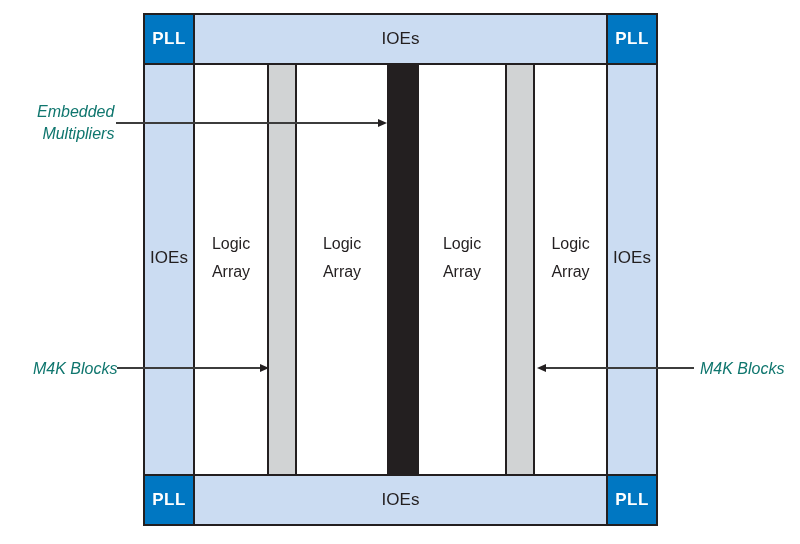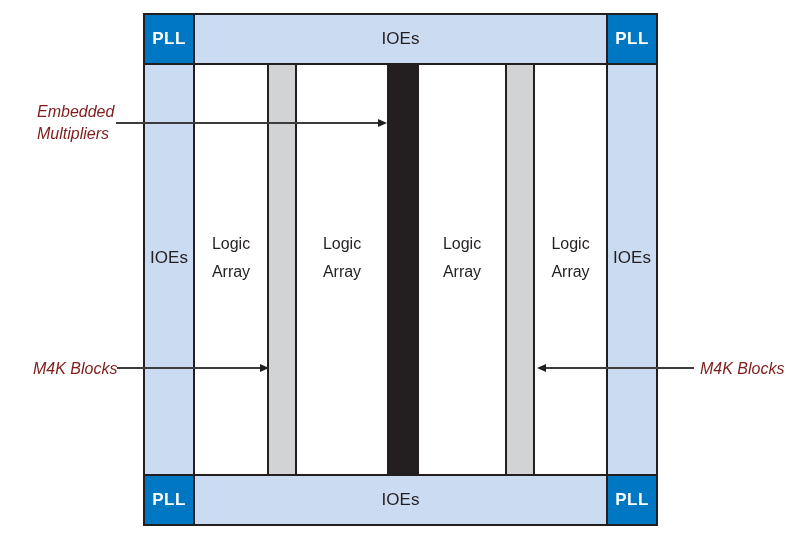--- a/index.html
+++ b/index.html
@@ -40,21 +40,21 @@
     padding-bottom:24px;box-sizing:border-box;
     flex-direction:column;
     gap:8px;
   }
   .m4k{background:var(--m4k-gray);}
   .mult{background:var(--mult-black);}
 
   
   .callout{
     position:absolute;font-style:italic;font-size:16px;line-height:22px;
-    white-space:nowrap;color:#7f1d1d;
+    white-space:nowrap;color:#0f766e;text-align:right;
   }
   
   .arrow-line{position:absolute;height:1.5px;background:var(--line);}
   .arrow-head{position:absolute;width:0;height:0;}
   .arrow-head.right{
     border-top:4px solid transparent;border-bottom:4px solid transparent;
     border-left:9px solid var(--mult-black);
   }
   .arrow-head.left{
     border-top:4px solid transparent;border-bottom:4px solid transparent;

